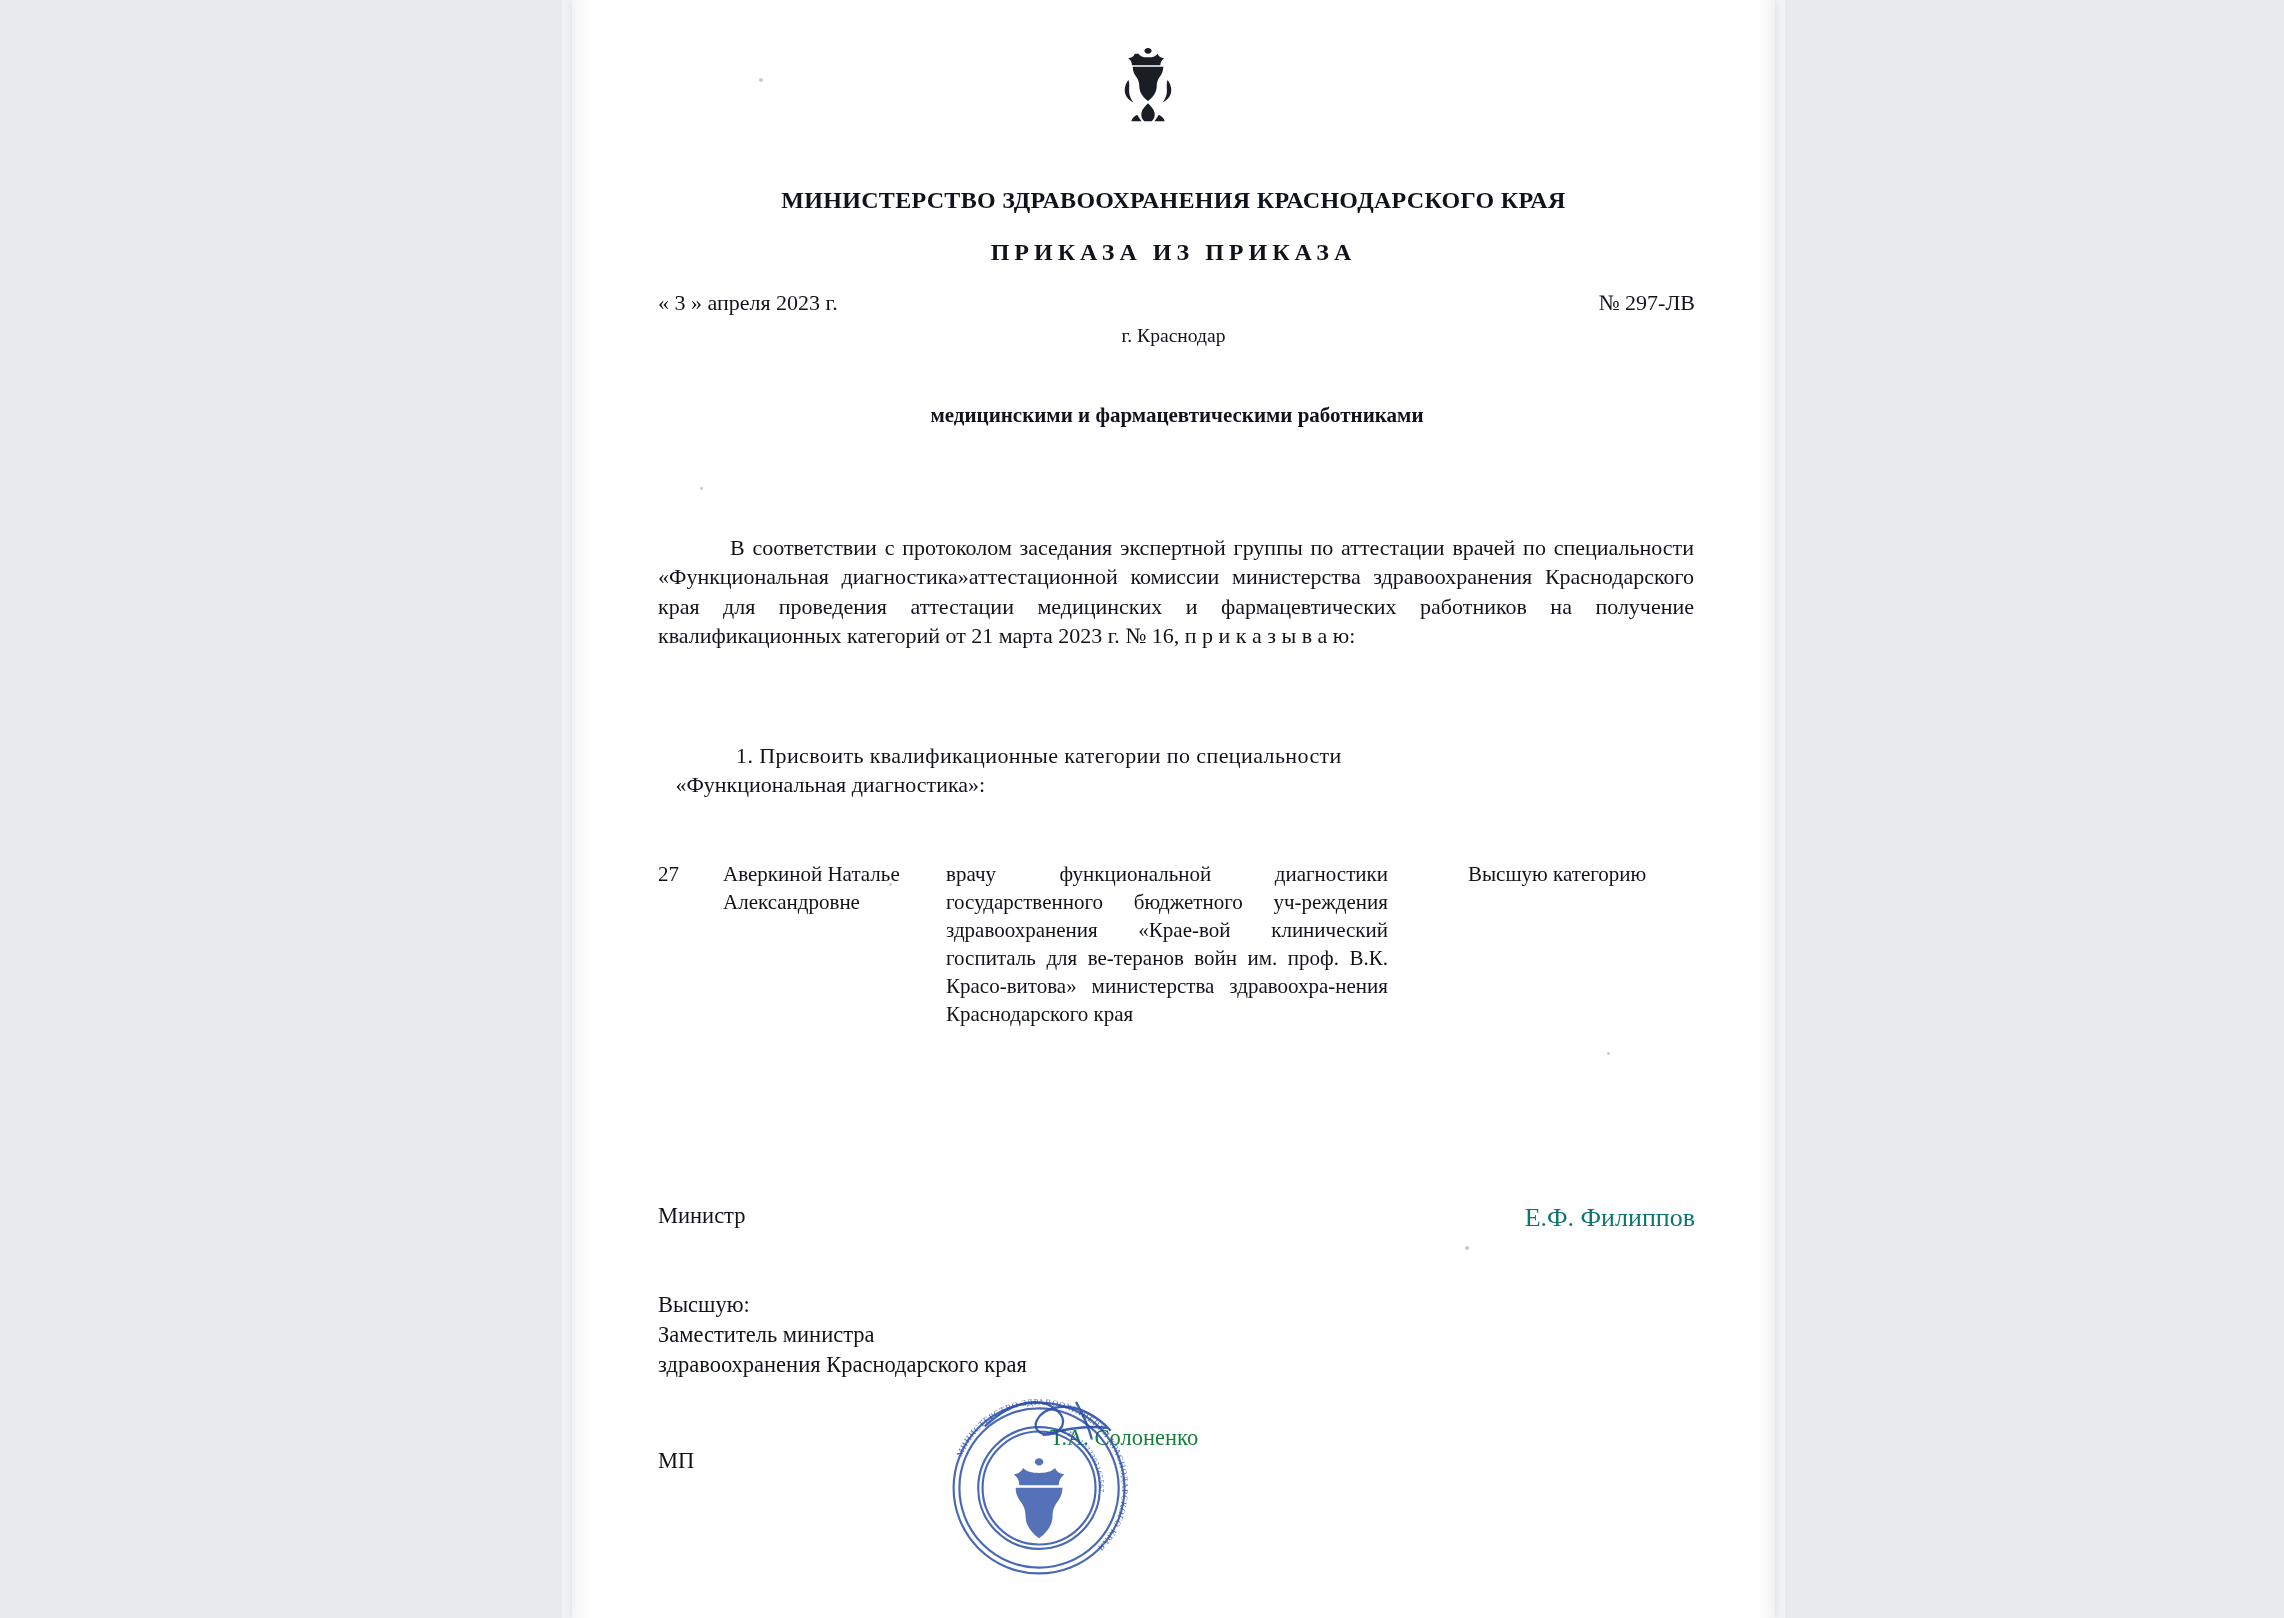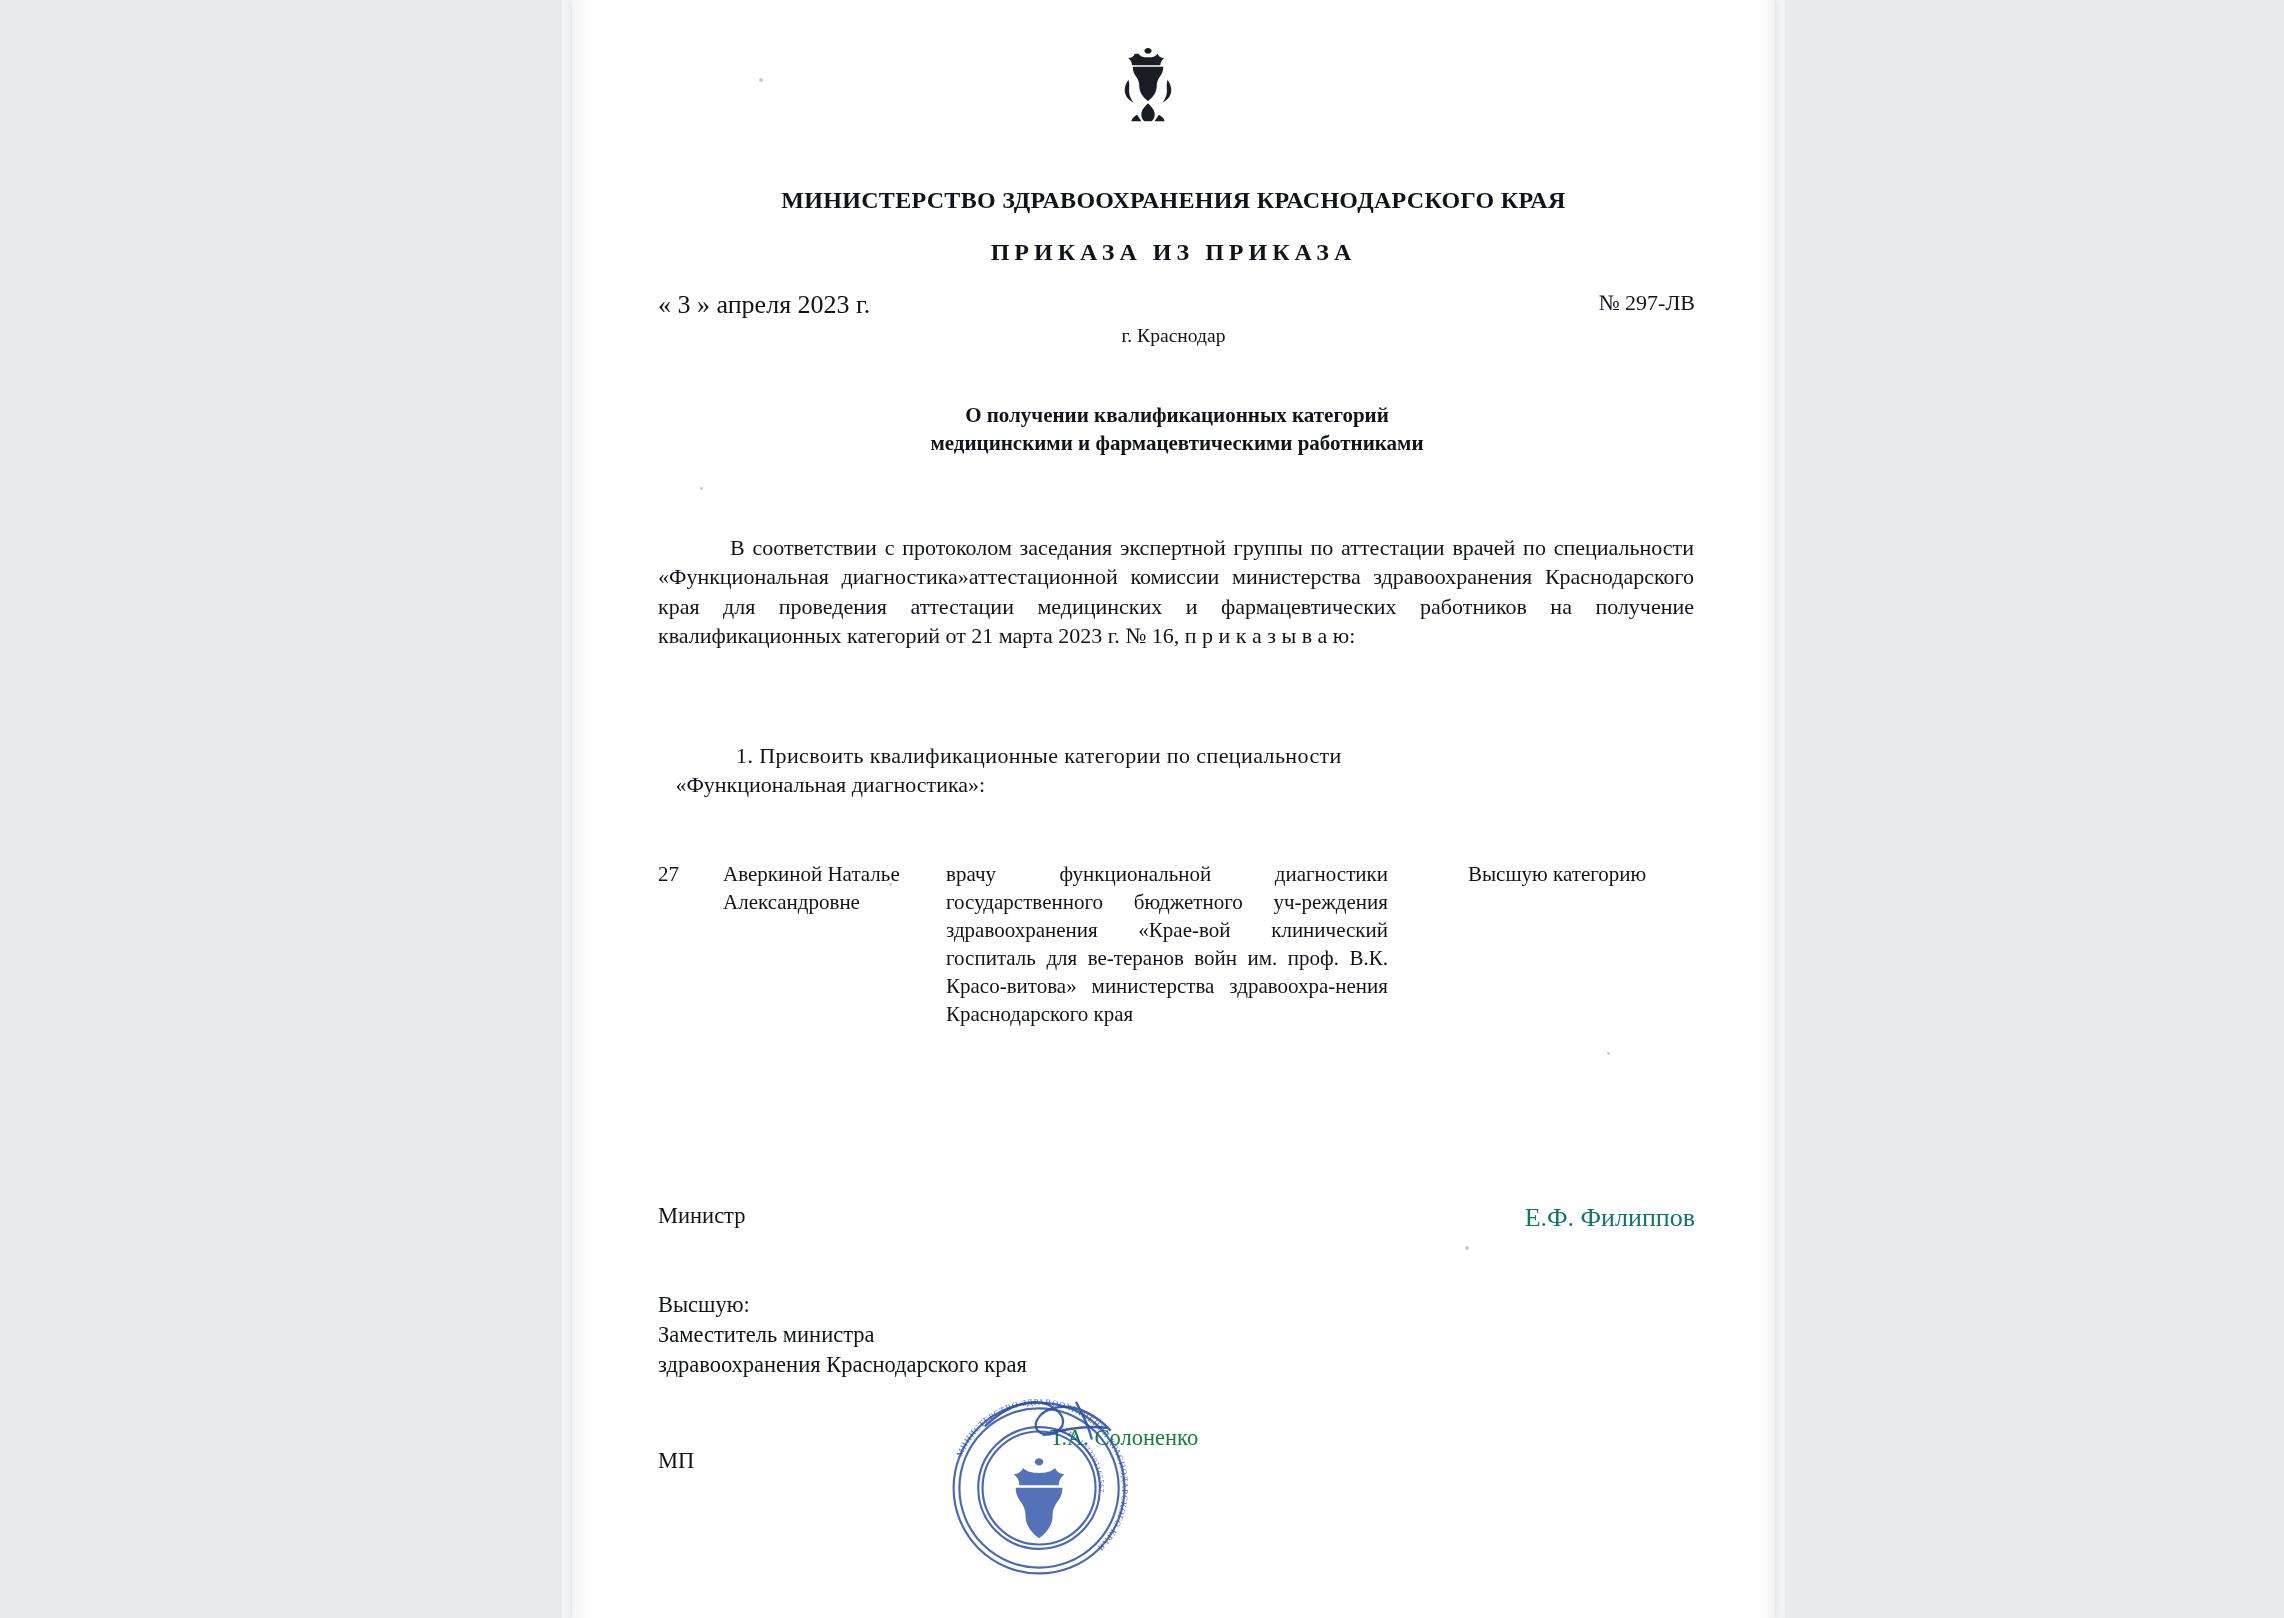--- a/index.html
+++ b/index.html
@@ -97,21 +97,21 @@
     font-weight: bold;
     font-size: 24px;
     letter-spacing: 5px;
     color: #10131a;
   }
 
   .date-line {
     position: absolute;
     left: 86px;
     top: 290px;
-    font-size: 26px;
+    font-size: 22px;
     color: #10131a;
   }
   .number-line {
     position: absolute;
     right: 80px;
     top: 290px;
     font-size: 22px;
     color: #10131a;
   }
   .city {
@@ -281,21 +281,20 @@
       </div>
 
       <div class="ministry">МИНИСТЕРСТВО  ЗДРАВООХРАНЕНИЯ КРАСНОДАРСКОГО  КРАЯ</div>
       <div class="vypiska">ПРИКАЗА ИЗ ПРИКАЗА</div>
 
       <div class="date-line">« 3 » апреля  2023 г.</div>
       <div class="number-line">№  297-ЛВ</div>
       <div class="city">г. Краснодар</div>
 
       <div class="subject">
-        <div>О получении квалификационных категорий</div>
         <div>медицинскими и фармацевтическими работниками</div>
       </div>
 
       <div class="body-text">
         <p class="p1">В соответствии с протоколом заседания экспертной группы по аттестации врачей по специальности «Функциональная диагностика»аттестационной комиссии министерства здравоохранения Краснодарского края для проведения аттестации медицинских и фармацевтических работников на получение квалификационных категорий от 21 марта 2023 г.  № 16,  п р и к а з ы в а ю:</p>
       </div>
 
       <div class="p2">
         <span class="ln1">1. Присвоить  квалификационные  категории  по специальности</span>
         <span class="ln2">«Функциональная диагностика»:</span>

